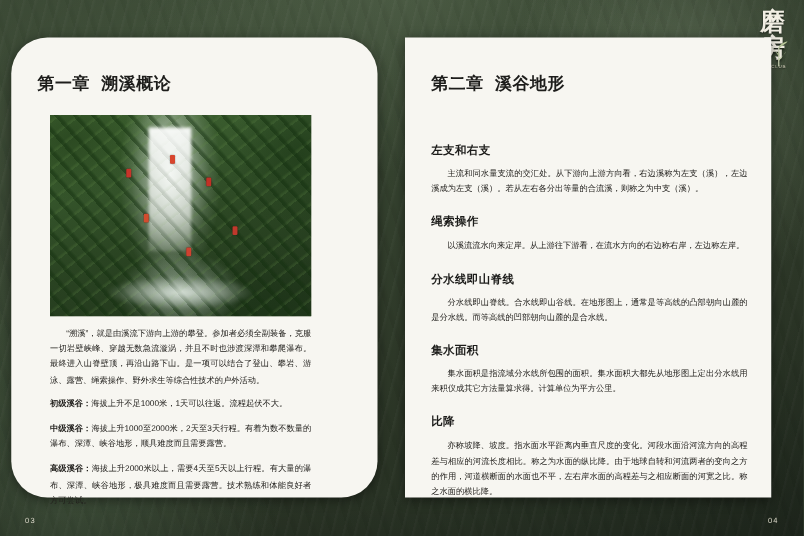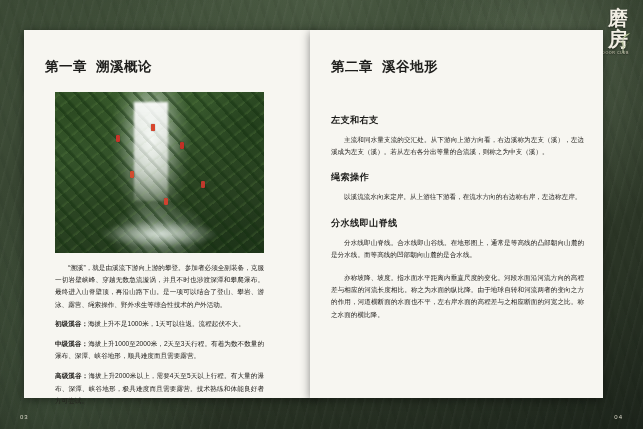--- a/index.html
+++ b/index.html
@@ -85,22 +85,22 @@
 
   
   .page {
     position: absolute;
     top: 30px;
     width: 293px;
     height: 368px;
     background: #f7f6f1;
     box-shadow: 0 2px 9px rgba(0,0,0,0.45);
   }
-  .page.left  { left: 24px; }
-  .page.right { left: 310px; }
+  .page.left  { left: 9px; border-radius: 29px; }
+  .page.right { left: 324px; }
 
   .page-inner {
     position: relative;
     width: 100%;
     height: 100%;
     padding: 0;
     box-sizing: border-box;
   }
 
   .chapter-head {
@@ -283,20 +283,25 @@
         </div>
         <div class="sub-block">
           <h3 class="sub-head">绳索操作</h3>
           <p class="para">以溪流流水向来定岸。从上游往下游看，在流水方向的右边称右岸，左边称左岸。</p>
         </div>
         <div class="sub-block">
           <h3 class="sub-head">分水线即山脊线</h3>
           <p class="para">分水线即山脊线。合水线即山谷线。在地形图上，通常是等高线的凸部朝向山麓的是分水线。而等高线的凹部朝向山麓的是合水线。</p>
         </div>
         <div class="sub-block">
+          <h3 class="sub-head">集水面积</h3>
+          <p class="para">集水面积是指流域分水线所包围的面积。集水面积大都先从地形图上定出分水线用来积仪成其它方法量算求得。计算单位为平方公里。</p>
+        </div>
+        <div class="sub-block">
+          <h3 class="sub-head">比降</h3>
           <p class="para">亦称坡降、坡度。指水面水平距离内垂直尺度的变化。河段水面沿河流方向的高程差与相应的河流长度相比。称之为水面的纵比降。由于地球自转和河流两者的变向之方的作用，河道横断面的水面也不平，左右岸水面的高程差与之相应断面的河宽之比。称之水面的横比降。</p>
         </div>
       </div>
     </div>
   </div>
 
   <div class="folio left">03</div>
   <div class="folio right">04</div>
 </div>
 

